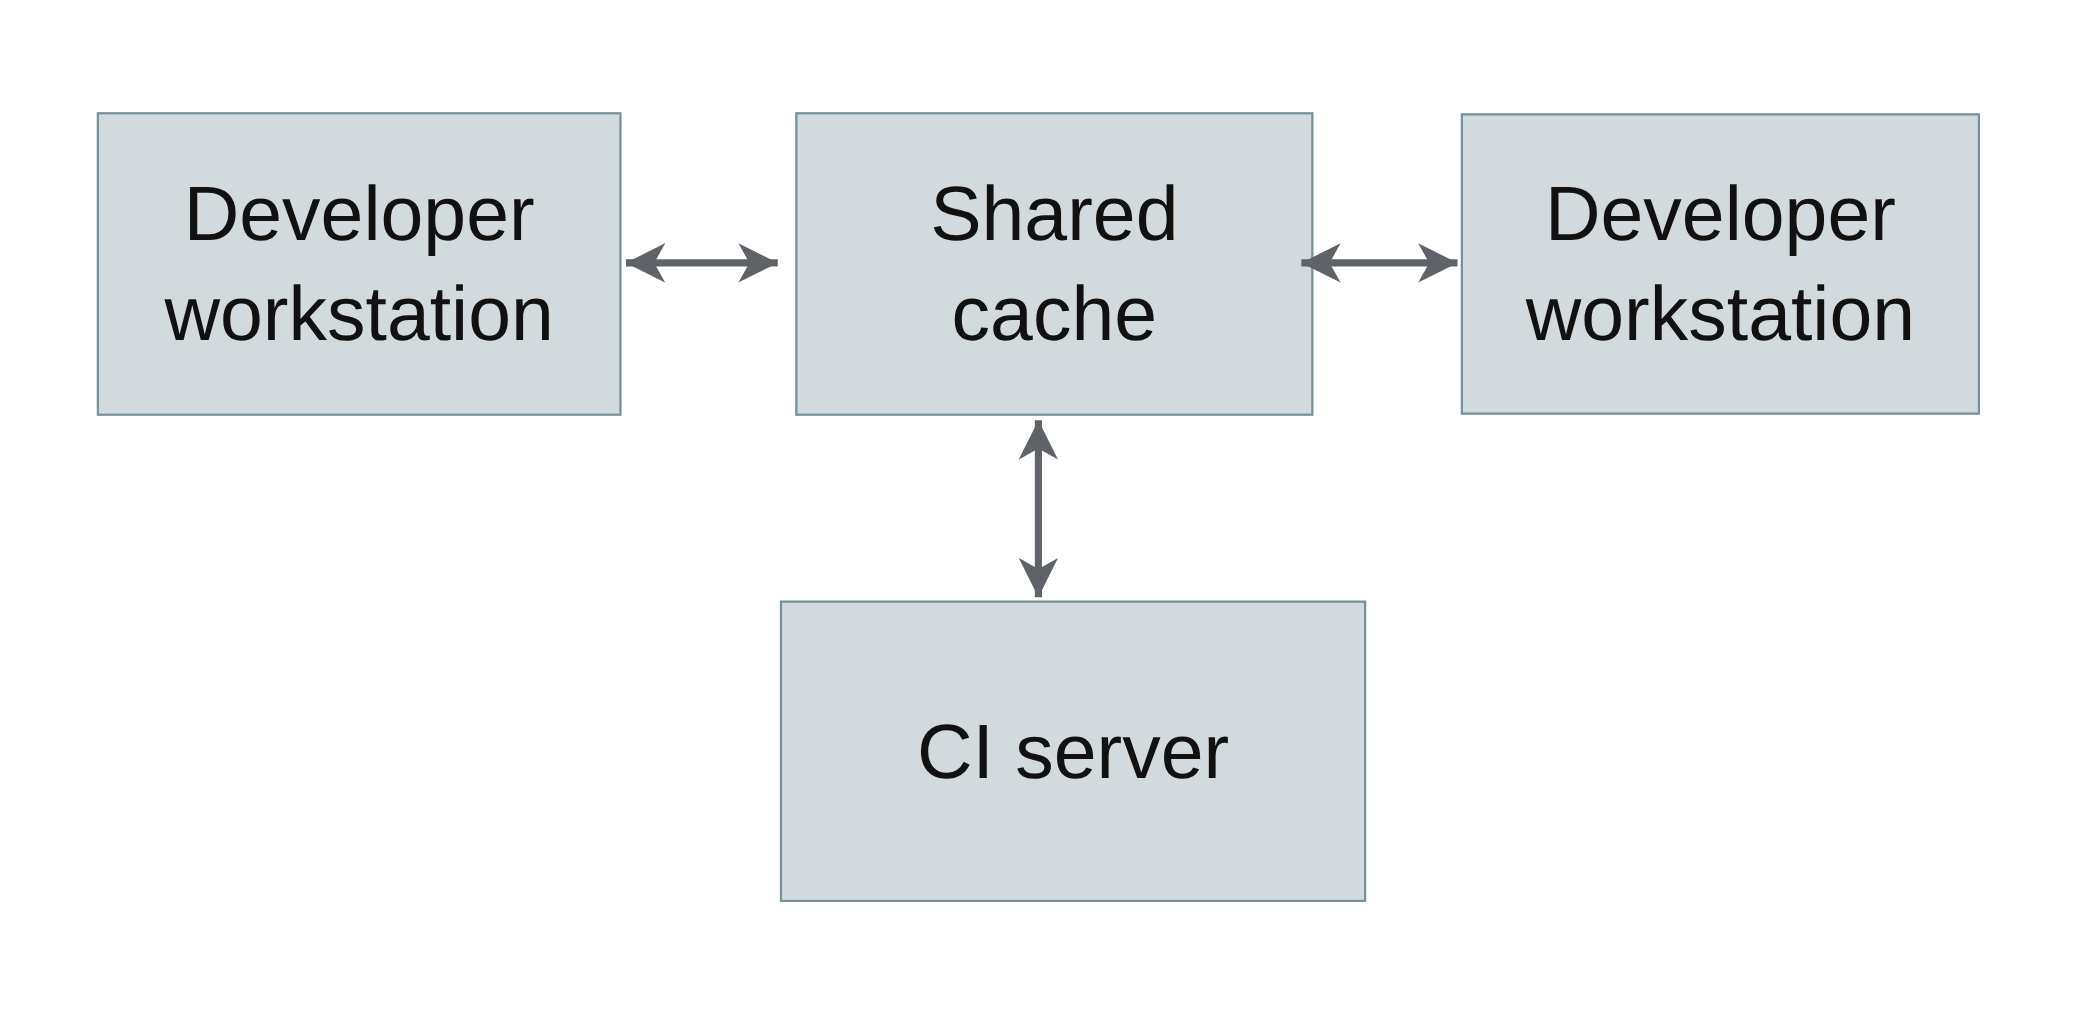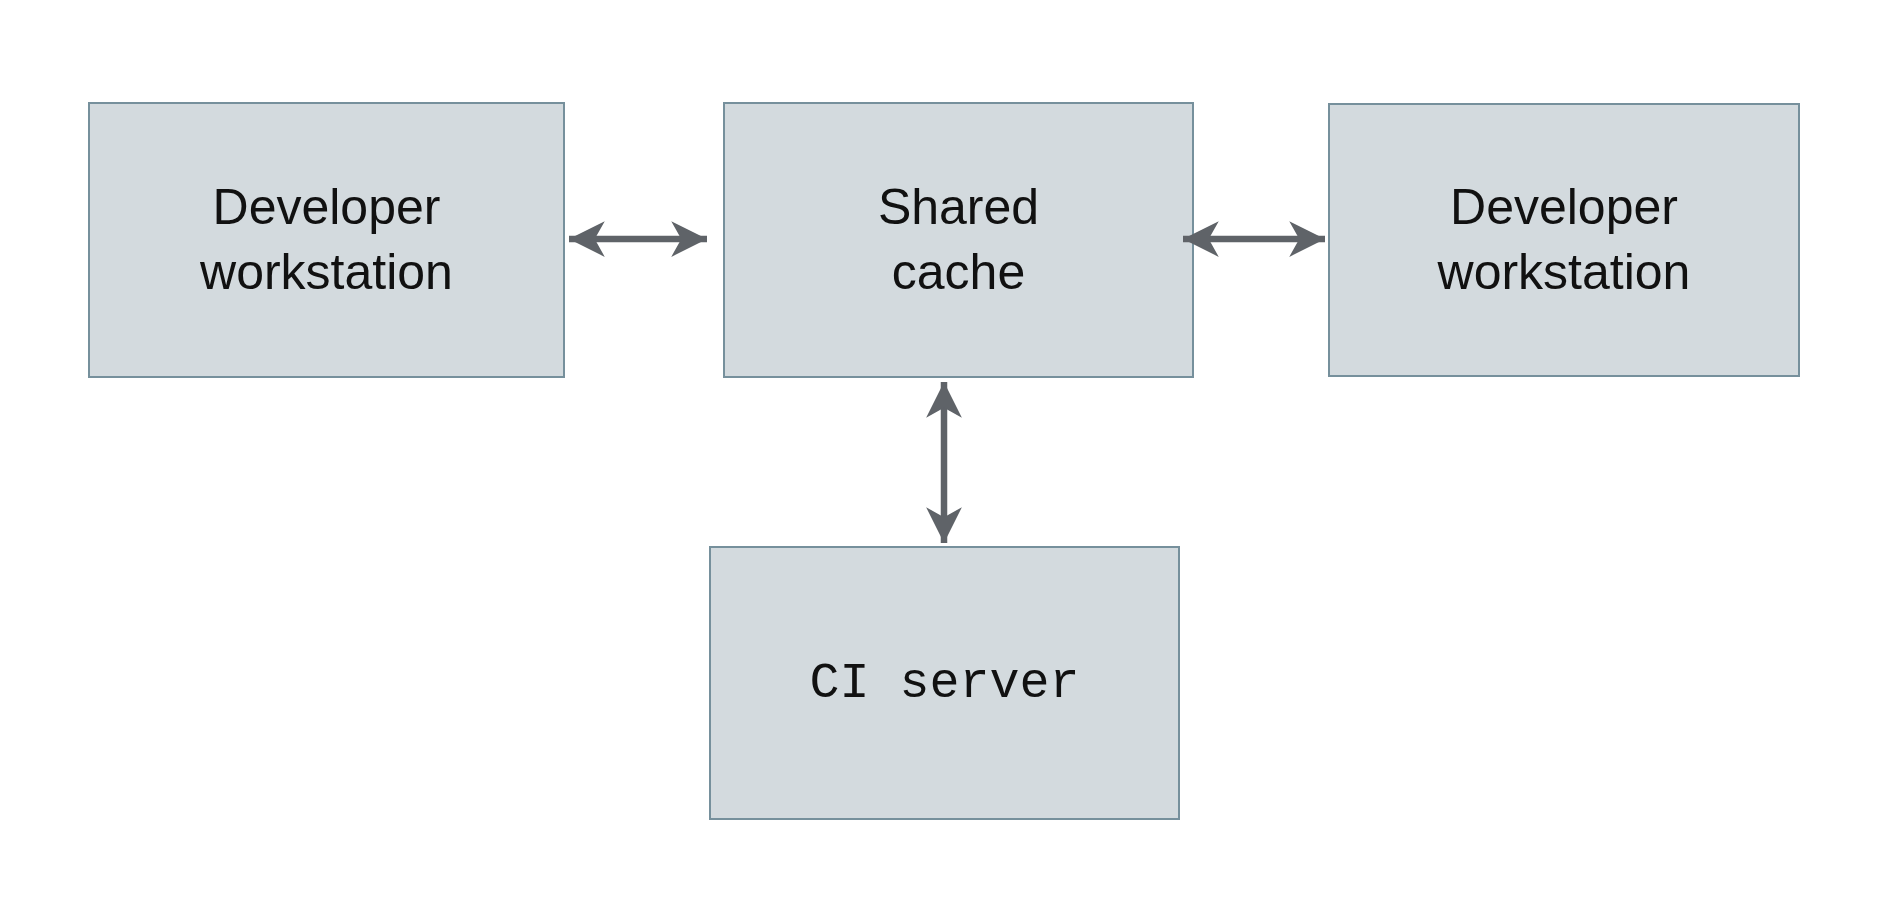--- a/index.html
+++ b/index.html
@@ -23,31 +23,31 @@
   }
   .node {
     position: absolute;
     background: var(--node-fill);
     border: 2px solid var(--node-border);
     display: flex;
     align-items: center;
     justify-content: center;
   }
   .node-label {
-    font-size: 50px;
+    font-size: 70px;
     line-height: 1.3;
     color: var(--text);
     text-align: center;
     white-space: pre-line;
     letter-spacing: 0px;
   }
   #node-workstation-left  { left: 88px;   top: 102px; width: 477px; height: 276px; }
   #node-shared-cache      { left: 709px;  top: 102px; width: 471px; height: 276px; margin-left: 14px; }
   #node-workstation-right { left: 1328px; top: 103px; width: 472px; height: 274px; }
-  #node-ci-server         { left: 709px;  top: 546px; width: 471px; height: 274px; font-family: Liberation Mono, monospace; }
+  #node-ci-server         { left: 709px;  top: 546px; width: 533px; height: 274px; }
 
   svg.edges {
     position: absolute;
     left: 0; top: 0;
     width: 1900px; height: 922px;
     pointer-events: none;
   }
   svg.edges line {
     stroke: var(--arrow);
     stroke-width: 6.5;

